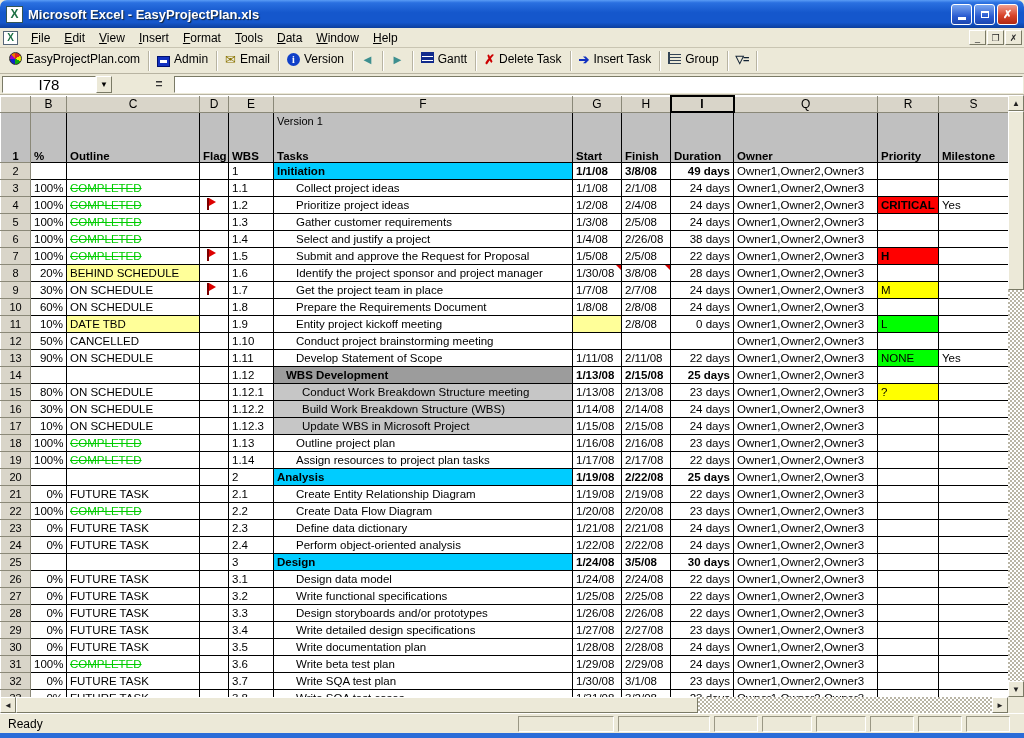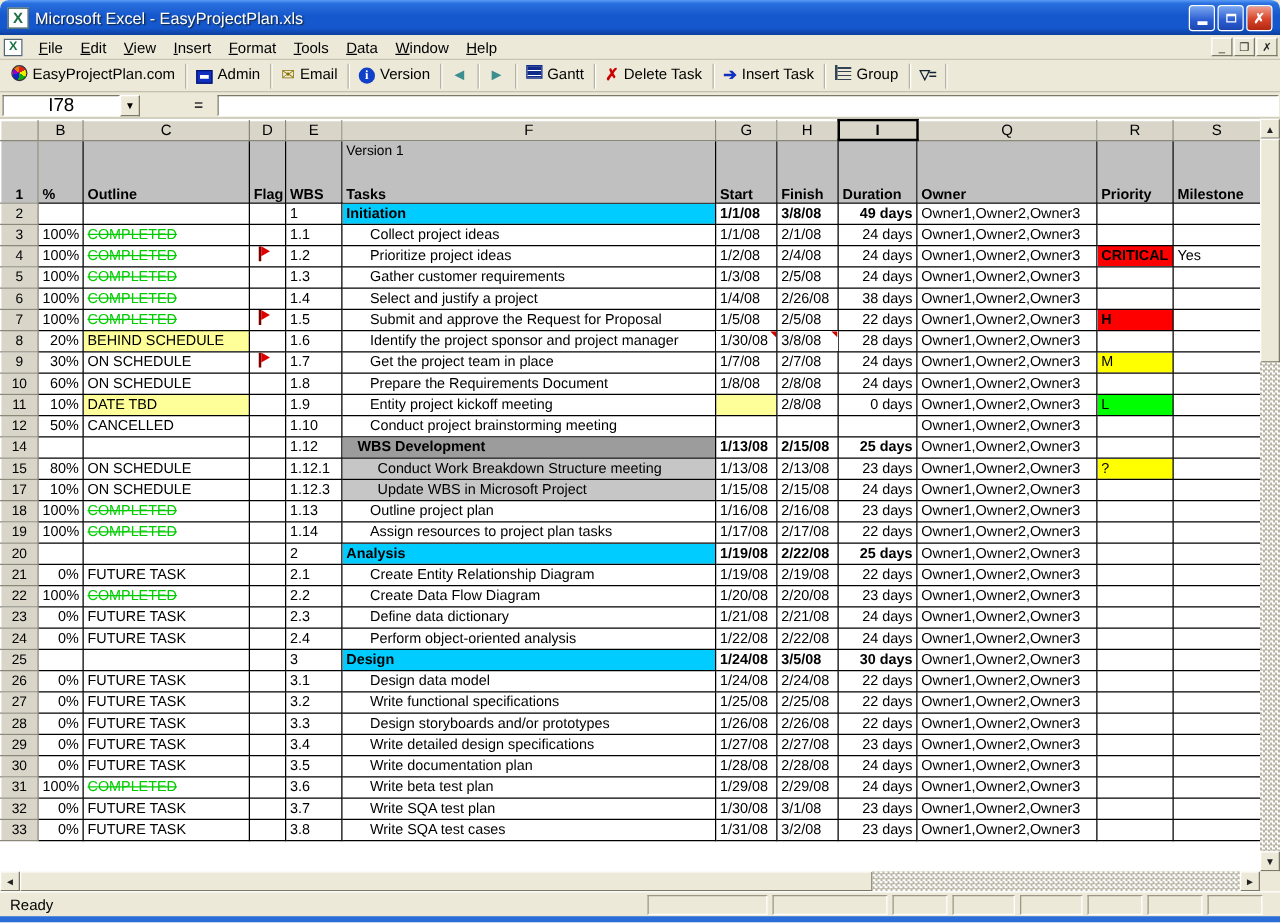--- a/index.html
+++ b/index.html
@@ -7,21 +7,21 @@
     font-family:"Liberation Sans", sans-serif; }
   #window { position:relative; width:1024px; height:738px; background:#ECE9D8; }
 
   
   #titlebar { position:absolute; top:0; left:0; width:1024px; height:28px;
     background:linear-gradient(180deg,#5a9cf5 0%,#2a70e0 10%,#1557cc 45%,#1557cc 80%,#0c3f9e 100%);
     border-radius:7px 7px 0 0; display:flex; align-items:center; padding:0 6px; }
   .app-icon { width:17px; height:17px; background:#fff; border:1px solid #355; margin-right:5px;
     display:flex; align-items:center; justify-content:center;
     color:#1d7044; font-weight:bold; font-size:12px; }
-  #title-text { color:#fff; font-weight:normal; font-size:13px;
+  #title-text { color:#fff; font-weight:bold; font-size:13px;
     text-shadow:1px 1px 1px #123; flex:1; }
   .cap-btn { width:21px; height:21px; margin-left:2px; border-radius:3px;
     border:1px solid #fff; display:flex; align-items:center; justify-content:center;
     background:linear-gradient(180deg,#7aa7f0,#2a5bd0 60%,#1c47b0);
     color:#fff; font-size:11px; font-weight:bold; }
   .cap-btn.close { background:linear-gradient(180deg,#f0a090,#d8442a 55%,#b02810); }
   .cap-glyph-min { width:8px; height:3px; background:#fff; margin-top:9px; }
   .cap-glyph-restore { width:8px; height:7px; border:1px solid #fff; border-top:2px solid #fff; }
 
   
@@ -424,20 +424,34 @@
             <td>1.10</td>
             <td class="task-task">Conduct project brainstorming meeting</td>
             <td></td>
             <td></td>
             <td class="al-r"></td>
             <td>Owner1,Owner2,Owner3</td>
             <td></td>
             <td></td>
           </tr>
           <tr>
+            <td class="rowhdr">13</td>
+            <td class="al-r">90%</td>
+            <td><span>ON SCHEDULE</span></td>
+            <td></td>
+            <td>1.11</td>
+            <td class="task-task">Develop Statement of Scope</td>
+            <td>1/11/08</td>
+            <td>2/11/08</td>
+            <td class="al-r">22 days</td>
+            <td>Owner1,Owner2,Owner3</td>
+            <td class="pri-green">NONE</td>
+            <td>Yes</td>
+          </tr>
+          <tr>
             <td class="rowhdr">14</td>
             <td class="al-r"></td>
             <td></td>
             <td></td>
             <td>1.12</td>
             <td class="task-sub">WBS Development</td>
             <td class="b ">1/13/08</td>
             <td class="b ">2/15/08</td>
             <td class="al-r b">25 days</td>
             <td>Owner1,Owner2,Owner3</td>
@@ -449,20 +463,34 @@
             <td class="al-r">80%</td>
             <td><span>ON SCHEDULE</span></td>
             <td></td>
             <td>1.12.1</td>
             <td class="task-subtask">Conduct Work Breakdown Structure meeting</td>
             <td>1/13/08</td>
             <td>2/13/08</td>
             <td class="al-r">23 days</td>
             <td>Owner1,Owner2,Owner3</td>
             <td class="pri-yellow">?</td>
+            <td></td>
+          </tr>
+          <tr>
+            <td class="rowhdr">16</td>
+            <td class="al-r">30%</td>
+            <td><span>ON SCHEDULE</span></td>
+            <td></td>
+            <td>1.12.2</td>
+            <td class="task-subtask">Build Work Breakdown Structure (WBS)</td>
+            <td>1/14/08</td>
+            <td>2/14/08</td>
+            <td class="al-r">24 days</td>
+            <td>Owner1,Owner2,Owner3</td>
+            <td></td>
             <td></td>
           </tr>
           <tr>
             <td class="rowhdr">17</td>
             <td class="al-r">10%</td>
             <td><span>ON SCHEDULE</span></td>
             <td></td>
             <td>1.12.3</td>
             <td class="task-subtask">Update WBS in Microsoft Project</td>
             <td>1/15/08</td>

